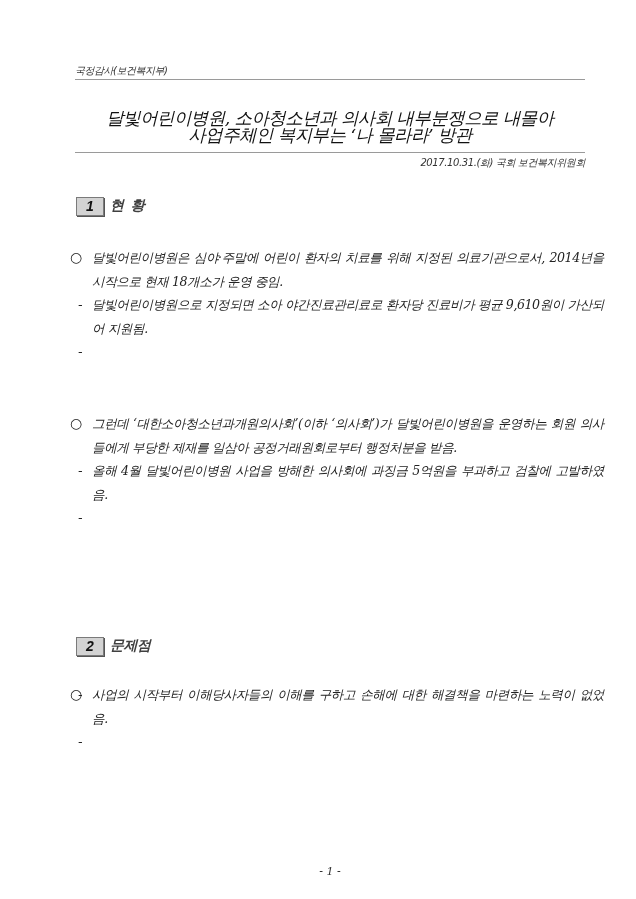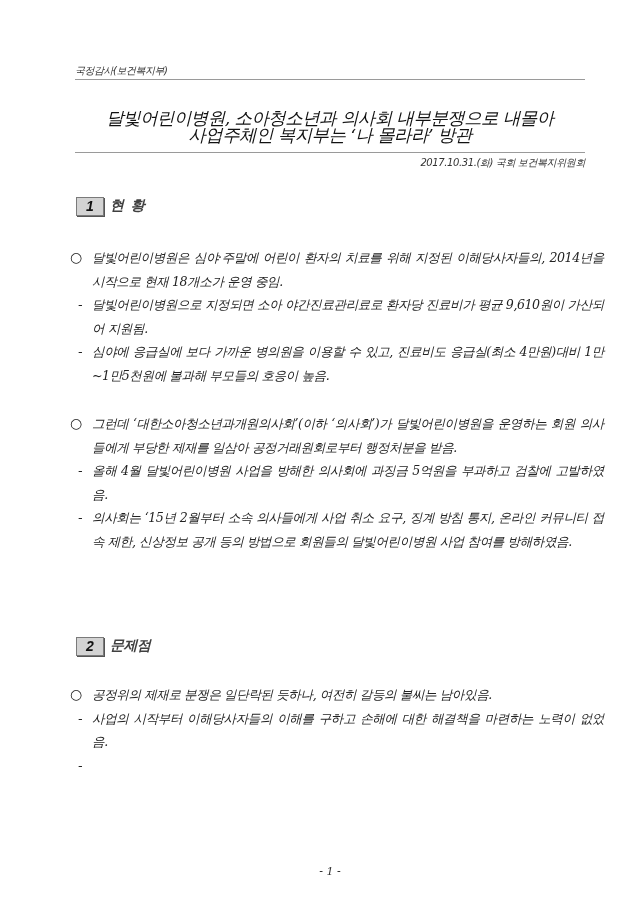--- a/index.html
+++ b/index.html
@@ -147,56 +147,53 @@
   <div class="date-line">2017.10.31.(화) 국회 보건복지위원회</div>
 
   <div class="section-head s1">
     <span class="sec-num">1</span>
     <span class="sec-title">현 황</span>
   </div>
 
   <div class="block b1">
     <div class="item circle">
       <span class="marker">○</span>
-      <span>달빛어린이병원은 심야·주말에 어린이 환자의 치료를 위해 지정된 이해당사자들의,  2014년을 시작으로 현재 18개소가 운영 중임.</span>
+      <span>달빛어린이병원은 심야·주말에 어린이 환자의 치료를 위해 지정된 의료기관으로서,  2014년을 시작으로 현재 18개소가 운영 중임.</span>
     </div>
     <div class="item dash">
       <span class="marker">-</span>
       <span>달빛어린이병원으로 지정되면 소아 야간진료관리료로 환자당 진료비가 평균 9,610원이 가산되어 지원됨.</span>
     </div>
     <div class="item dash">
       <span class="marker">-</span>
-      <span>심야에 응급실에 보다 가까운 병의원을 이용할 수 있고, 진료비도 응급실(최소 4만원)대비 1만~1만5천원에 불과해 부모들의 호응이 높음.</span>
     </div>
   </div>
 
   <div class="block b2">
     <div class="item circle">
       <span class="marker">○</span>
       <span>그런데 ‘대한소아청소년과개원의사회’(이하 ‘의사회’)가 달빛어린이병원을 운영하는 회원 의사들에게 부당한 제재를 일삼아 공정거래원회로부터 행정처분을 받음.</span>
     </div>
     <div class="item dash">
       <span class="marker">-</span>
       <span>올해 4월 달빛어린이병원 사업을 방해한 의사회에 과징금 5억원을 부과하고 검찰에 고발하였음.</span>
     </div>
     <div class="item dash">
       <span class="marker">-</span>
-      <span>의사회는 ‘15년 2월부터 소속 의사들에게 사업 취소 요구, 징계 방침 통지, 온라인 커뮤니티 접속 제한, 신상정보 공개 등의 방법으로 회원들의 달빛어린이병원 사업 참여를 방해하였음.</span>
     </div>
   </div>
 
   <div class="section-head s2">
     <span class="sec-num">2</span>
     <span class="sec-title tight">문제점</span>
   </div>
 
   <div class="block b3">
     <div class="item circle">
       <span class="marker">○</span>
-      <span>공정위의 제재로 분쟁은 일단락된 듯하나, 여전히 갈등의 불씨는 남아있음.</span>
     </div>
     <div class="item dash">
       <span class="marker">-</span>
       <span>사업의 시작부터 이해당사자들의 이해를 구하고 손해에 대한 해결책을 마련하는 노력이 없었음.</span>
     </div>
     <div class="item dash">
       <span class="marker">-</span>
     </div>
   </div>
 

